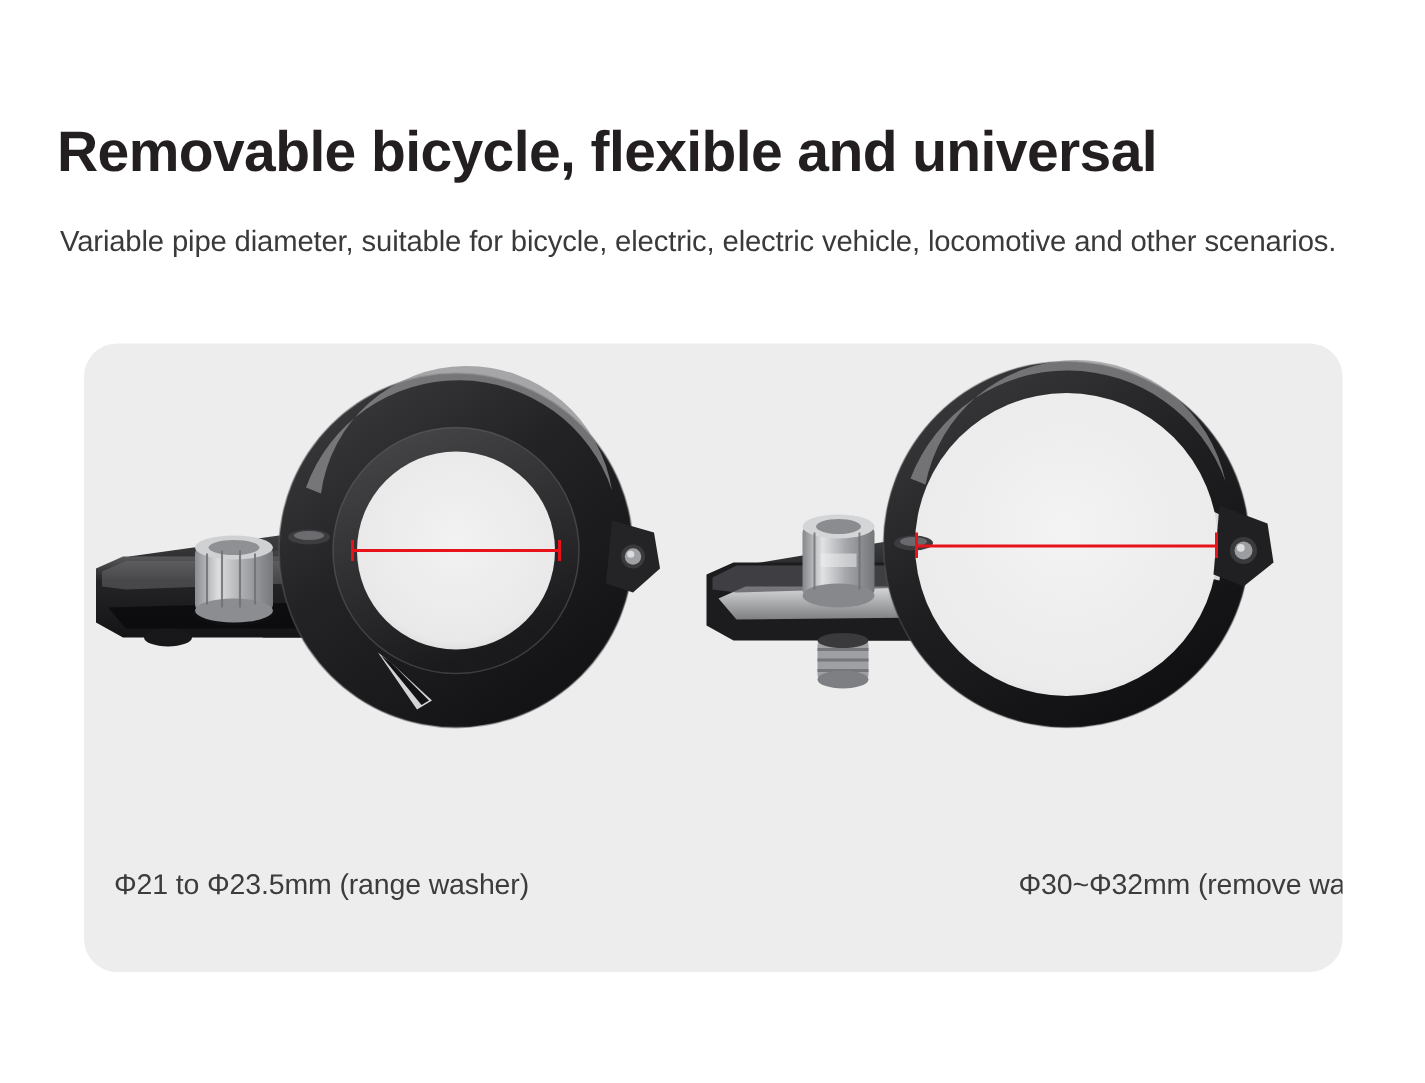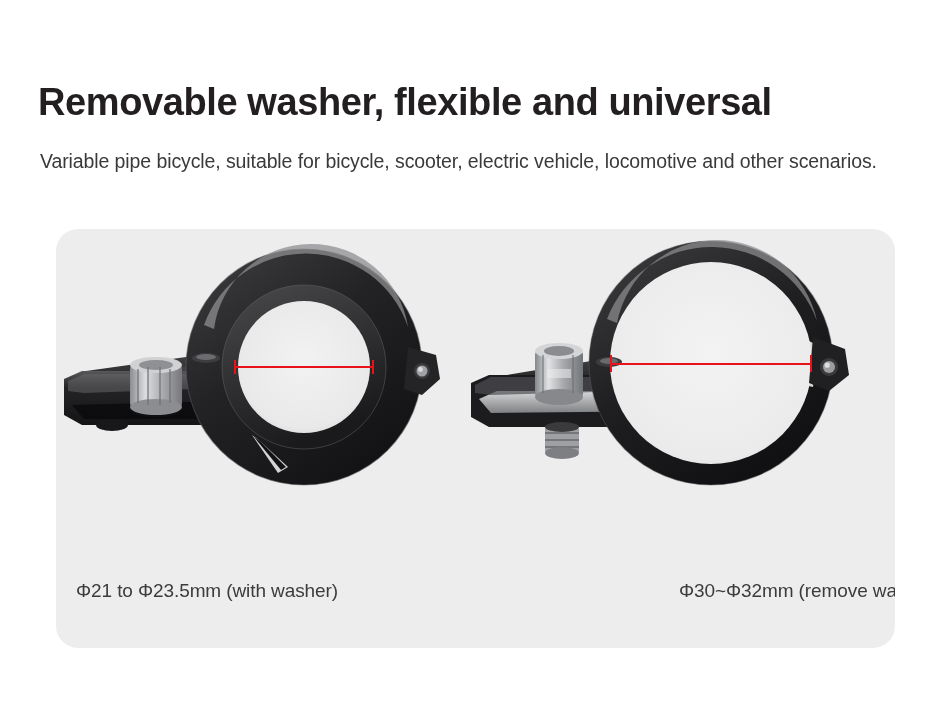--- a/index.html
+++ b/index.html
@@ -86,23 +86,23 @@
     position: absolute;
     width: 2px;
     background: #e8131a;
   }
 
   svg { display: block; }
 </style>
 </head>
 <body>
 
-<div class="page-title">Removable washer, flexible and universal</div>
-
-<div class="page-subtitle">Variable pipe bicycle, suitable for bicycle, scooter, electric vehicle, locomotive and other scenarios.</div>
+<div class="page-title">Removable bicycle, flexible and universal</div>
+
+<div class="page-subtitle">Variable pipe diameter, suitable for bicycle, electric, electric vehicle, locomotive and other scenarios.</div>
 
 <div class="showcase-card">
 
   <div class="clamp-figure" style="left:0px; width:420px;">
 
     <svg class="clamp-stage" width="420" height="330" viewBox="0 0 420 330">
       <defs>
         <linearGradient id="ringTopL" x1="0" y1="0" x2="0.25" y2="1">
           <stop offset="0" stop-color="#9a9a9c"></stop>
           <stop offset="0.35" stop-color="#6e6e70"></stop>
@@ -192,21 +192,21 @@
           <line x1="104" y1="138" x2="104" y2="176"></line>
           <line x1="114" y1="140" x2="114" y2="174"></line>
         </g>
       </g>
     </svg>
 
     <div class="dim-line" style="left:178px; top:137px; width:140px;"></div>
     <div class="dim-cap" style="left:178px; top:131px; height:14px;"></div>
     <div class="dim-cap" style="left:316px; top:131px; height:14px;"></div>
 
-    <div class="caption caption-left" style="left:20px; top:349px;">Φ21 to Φ23.5mm (with washer)</div>
+    <div class="caption caption-left" style="left:20px; top:349px;">Φ21 to Φ23.5mm (range washer)</div>
   </div>
 
   <div class="clamp-figure" style="left:405px; width:434px;">
 
     <svg class="clamp-stage" width="434" height="330" viewBox="0 0 434 330">
       <defs>
         <linearGradient id="ringTopR" x1="0" y1="0" x2="0.25" y2="1">
           <stop offset="0" stop-color="#a2a2a4"></stop>
           <stop offset="0.4" stop-color="#6a6a6c"></stop>
           <stop offset="1" stop-color="#242426"></stop>

